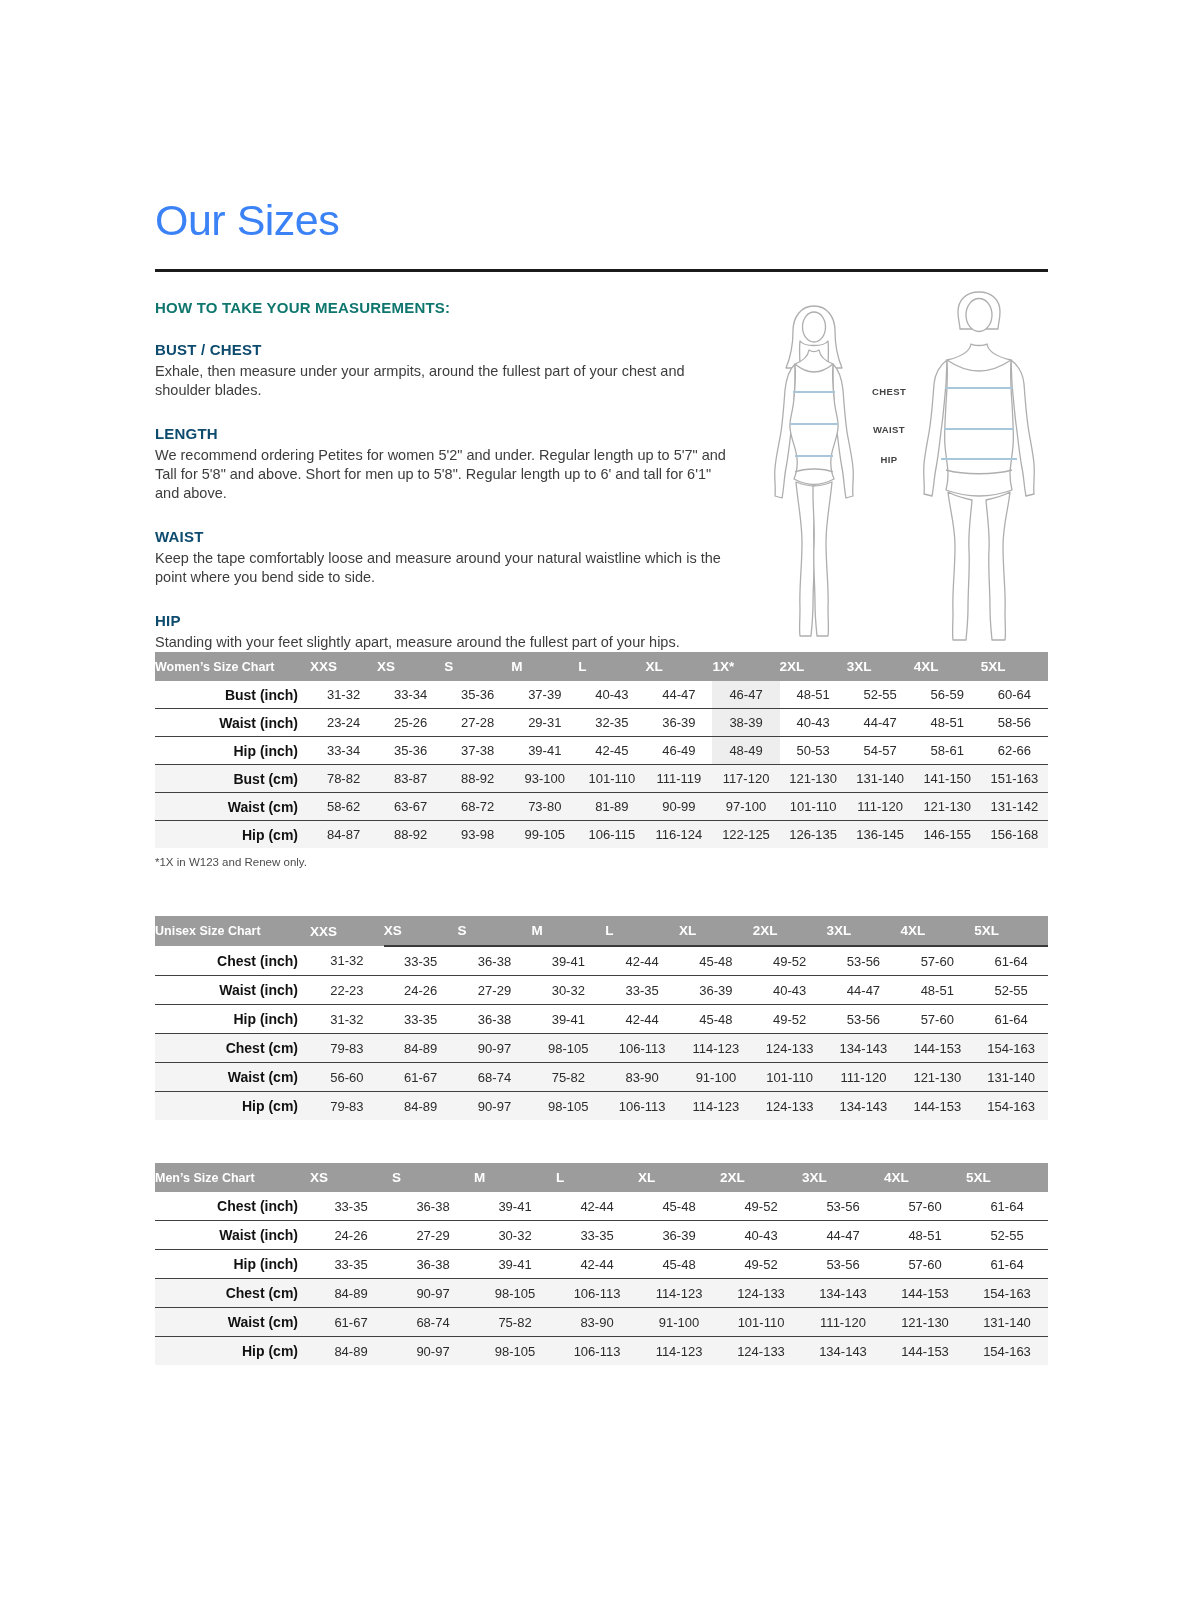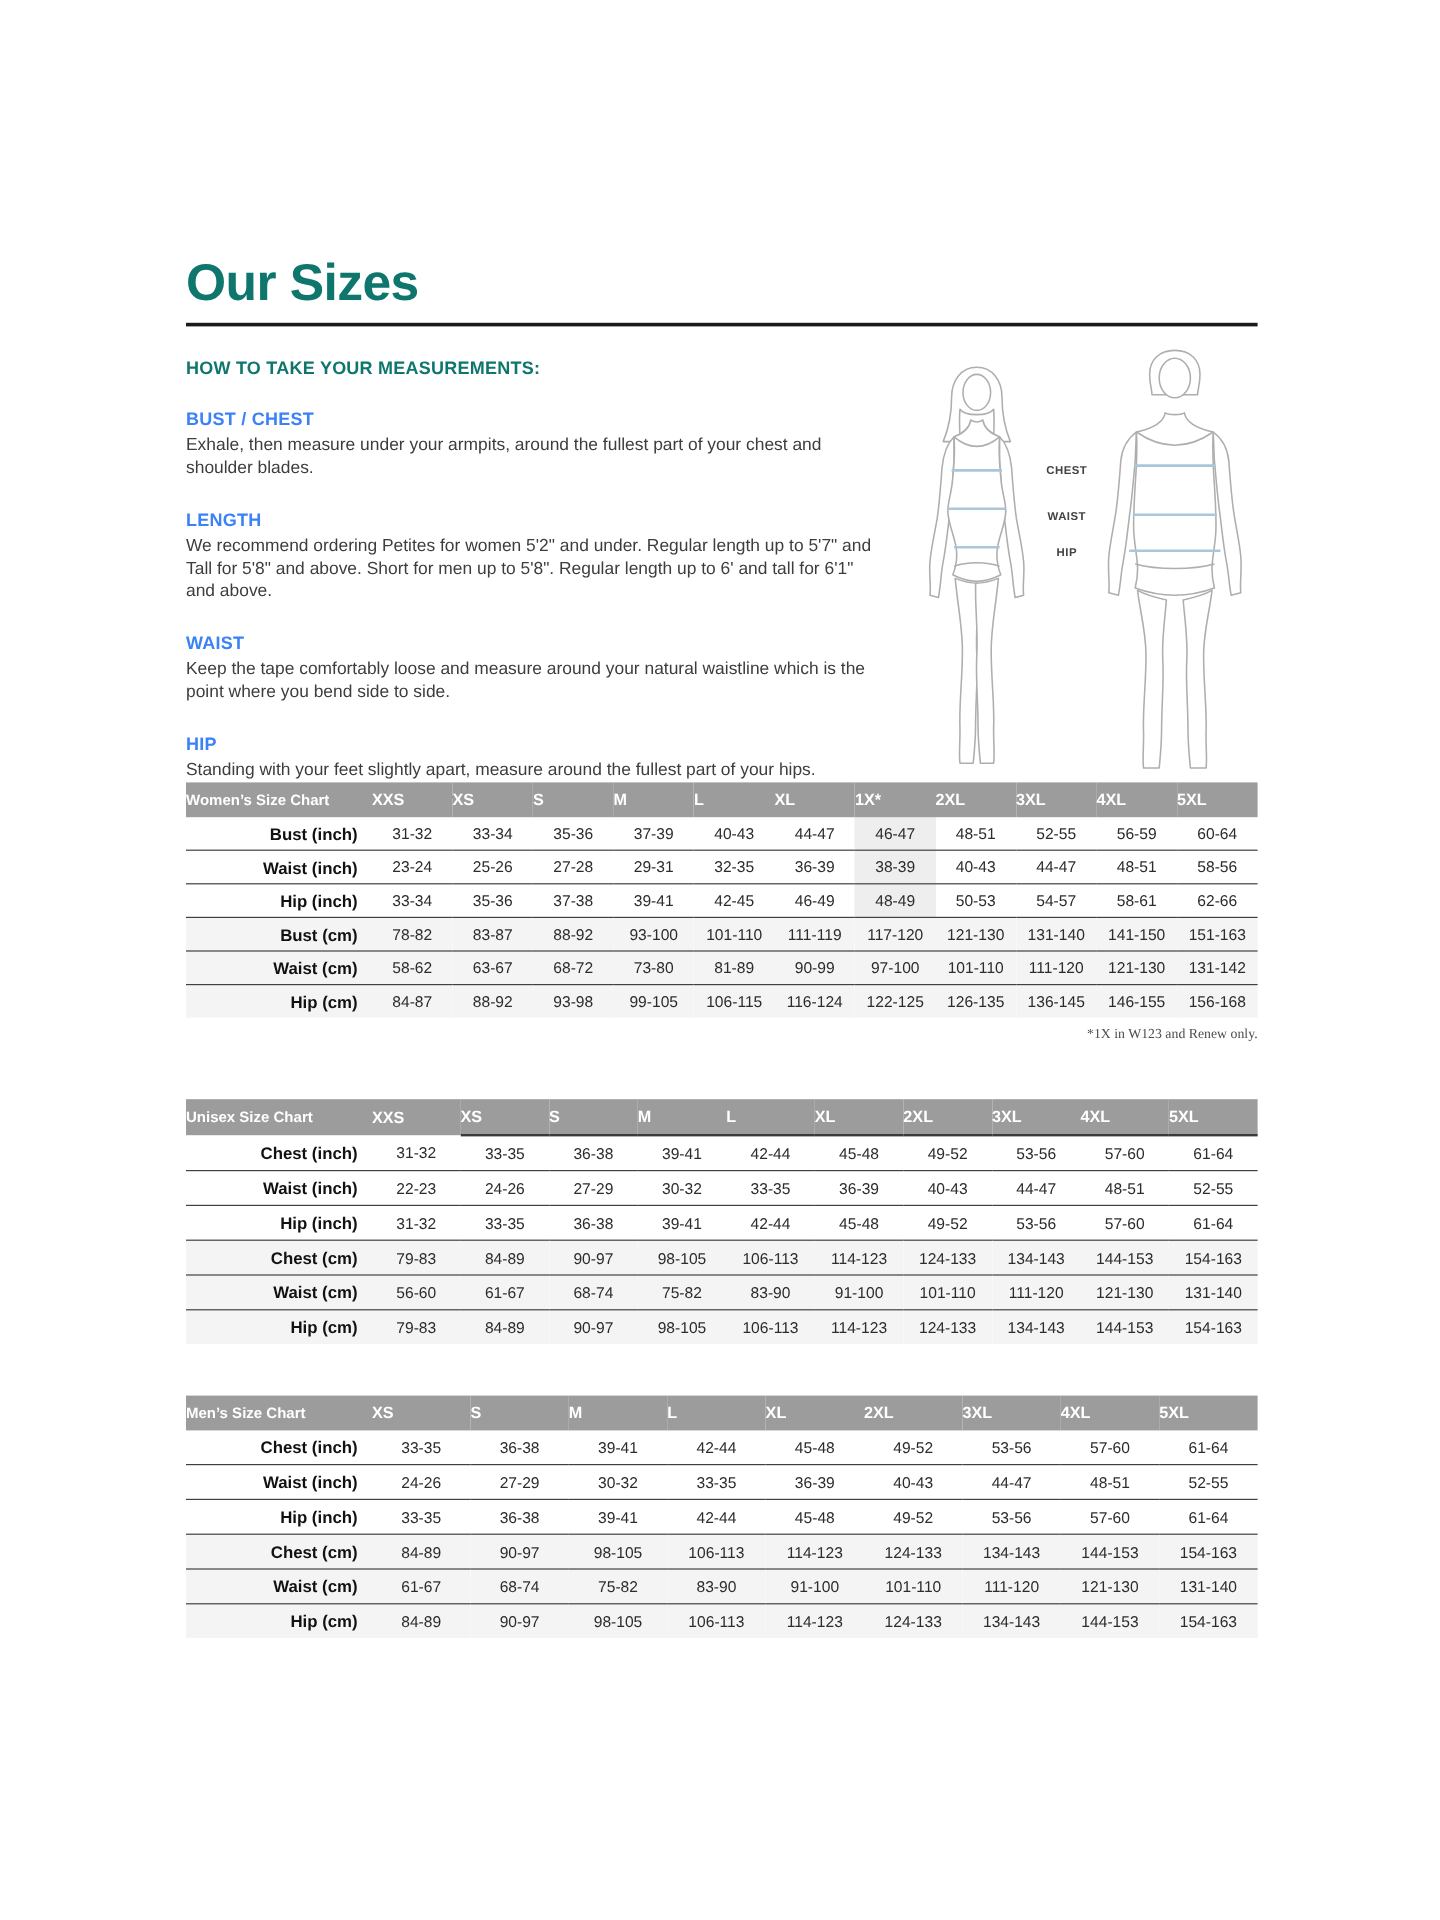--- a/index.html
+++ b/index.html
@@ -1,27 +1,27 @@
 <!DOCTYPE html>
 <html><head>
 <meta charset="utf-8">
 <style>
   html,body{margin:0;padding:0;background:#ffffff;}
   #page{position:relative;width:1200px;height:1600px;background:#ffffff;overflow:hidden;
         font-family:"Liberation Sans", sans-serif;color:#222;}
   #content{position:absolute;left:155px;top:0;width:893px;height:1600px;}
 
-  #page-title{position:absolute;left:0;top:212px;margin:0;font-size:43px;font-weight:bold;
-              letter-spacing:-0.5px;color:#0f766e;}
+  #page-title{position:absolute;left:0;top:196px;margin:0;font-size:43px;font-weight:normal;
+              letter-spacing:-0.5px;color:#3b82f6;}
   #title-rule{position:absolute;left:0;top:269px;width:893px;height:3px;background:#1b1b1b;}
 
   #text-col{position:absolute;left:0;top:299px;width:574px;}
   .howto-heading{font-size:15px;font-weight:bold;color:#0f766e;margin:0;letter-spacing:0.2px;}
   .m-section{margin-top:25px;}
-  .m-title{font-size:15px;font-weight:bold;color:#3b82f6;margin:0 0 4px 0;letter-spacing:0.2px;}
+  .m-title{font-size:15px;font-weight:bold;color:#0c4a6e;margin:0 0 4px 0;letter-spacing:0.2px;}
   .m-body{font-size:14.5px;line-height:19px;color:#3d3d3d;margin:0;}
 
   #figures{position:absolute;left:596px;top:286px;width:300px;height:360px;}
   .fig-outline{fill:#ffffff;stroke:#aeaeae;stroke-width:1.3;stroke-linejoin:round;}
   .fig-line{fill:none;stroke:#aeaeae;stroke-width:1.3;}
   .fig-label{font-size:9.5px;font-weight:bold;fill:#424242;letter-spacing:0.4px;}
 
   .tbl-block{position:absolute;left:0;width:893px;}
   #tbl-block-0{top:652px;}
   #tbl-block-1{top:916px;}
@@ -33,21 +33,21 @@
   table.size-table thead th.tbl-title{font-size:12.5px;}
   table.size-table thead th.rule{border-bottom:2px solid #3a3a3a;}
   table.size-table tbody tr{border-bottom:1.5px solid #404040;}
   table.size-table tbody tr:last-child{border-bottom:none;}
   table.size-table tbody th{font-size:14px;font-weight:bold;color:#111;text-align:right;
                             padding:0 12px 0 0;height:27px;}
   table.size-table tbody td{font-size:13px;color:#2c2c2c;text-align:center;padding:0;height:27px;}
   table.size-table.tall tbody th, table.size-table.tall tbody td{height:28px;}
   table.size-table tbody tr.shaded th, table.size-table tbody tr.shaded td{background:#f4f4f4;}
   table.size-table tbody td.hl{background:rgba(0,0,0,0.065);}
-  .footnote{margin-top:8px;text-align:right;font-size:11.5px;color:#4d4d4d;font-family:Liberation Serif, serif;}
+  .footnote{margin-top:8px;font-size:11.5px;color:#4d4d4d;}
 </style>
 </head>
 <body>
 
 <div id="page">
   <div id="content">
 
     <h1 id="page-title">Our Sizes</h1>
     <div id="title-rule"></div>
 

